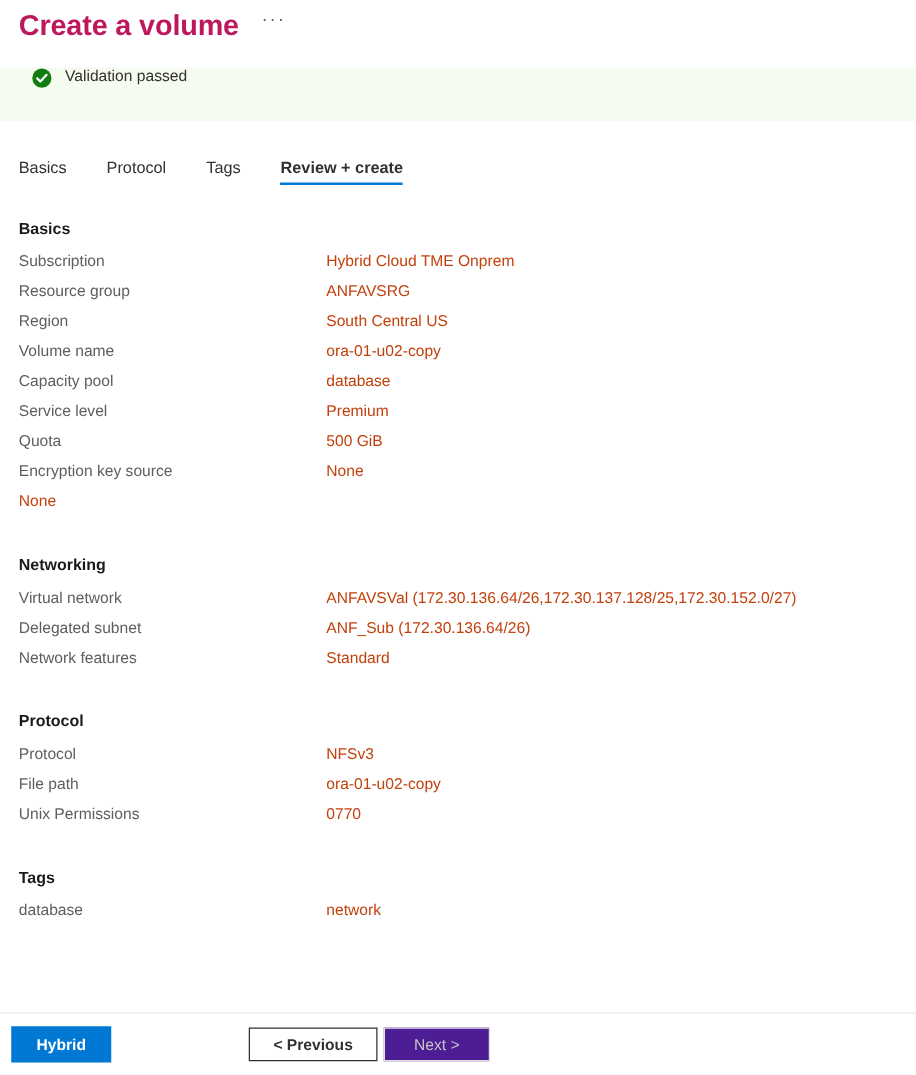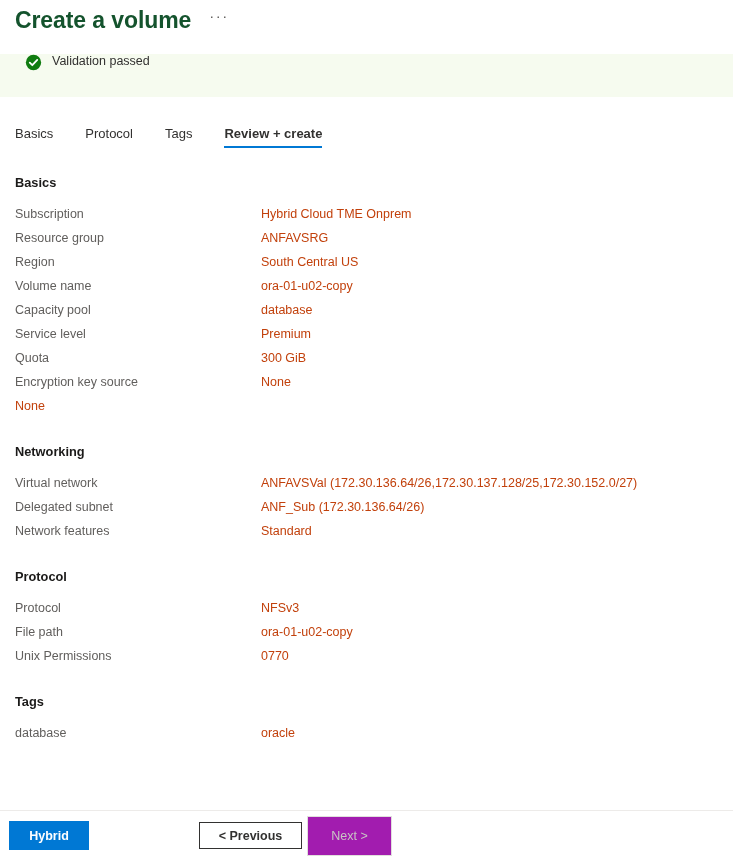--- a/index.html
+++ b/index.html
@@ -18,21 +18,21 @@
 
   
   .page-header {
     display: flex;
     align-items: center;
     padding: 6px 0 0 15px;
   }
   .page-title {
     font-size: 23px;
     font-weight: bold;
-    color: #14532d;
+    color: #be185d;
     letter-spacing: -0.1px;
     line-height: 28px;
   }
   .title-ellipsis {
     margin-left: 18px;
     font-size: 15px;
     color: #605e5c;
     letter-spacing: 1.5px;
     line-height: 12px;
     padding-bottom: 8px;
@@ -102,21 +102,20 @@
   }
   .section-title {
     font-size: 12.8px;
     font-weight: bold;
     color: #1b1a19;
     margin-bottom: 12px;
   }
   .kv-row {
     display: flex;
     height: 24px;
-    align-items: center;
   }
   .kv-label {
     width: 246px;
     flex: 0 0 246px;
     font-size: 12.5px;
     color: #605e5c;
     white-space: nowrap;
   }
   .kv-value {
     font-size: 12.5px;
@@ -155,22 +154,22 @@
     width: 103px;
     height: 27px;
     background: #ffffff;
     color: #323130;
     border: 1px solid #323130;
     font-weight: bold;
     margin-left: 110px;
   }
   .btn-next {
     width: 85px;
-    height: 40px;
-    background: #a21caf;
+    height: 27px;
+    background: #4c1d95;
     color: #c8c6c4;
     border: 1px solid #e1dfdd;
     margin-left: 5px;
     cursor: default;
   }
   .template-link {
     margin-left: 14px;
     font-size: 12.5px;
     color: #0078d4;
     text-decoration: none;
@@ -224,21 +223,21 @@
     <div class="kv-row">
       <div class="kv-label">Capacity pool</div>
       <div class="kv-value">database</div>
     </div>
     <div class="kv-row">
       <div class="kv-label">Service level</div>
       <div class="kv-value">Premium</div>
     </div>
     <div class="kv-row">
       <div class="kv-label">Quota</div>
-      <div class="kv-value">300 GiB</div>
+      <div class="kv-value">500 GiB</div>
     </div>
     <div class="kv-row">
       <div class="kv-label">Encryption key source</div>
       <div class="kv-value">None</div>
     </div>
     <div class="kv-row">
       <div class="kv-value">None</div>
     </div>
   </div>
 
@@ -271,21 +270,21 @@
     <div class="kv-row">
       <div class="kv-label">Unix Permissions</div>
       <div class="kv-value">0770</div>
     </div>
   </div>
 
   <div class="section">
     <div class="section-title">Tags</div>
     <div class="kv-row">
       <div class="kv-label">database</div>
-      <div class="kv-value">oracle</div>
+      <div class="kv-value">network</div>
     </div>
   </div>
 
 </div>
 
 <div class="footer">
   <button class="btn btn-create">Hybrid</button>
   <button class="btn btn-previous">&lt; Previous</button>
   <button class="btn btn-next" disabled="">Next &gt;</button>
 </div>

